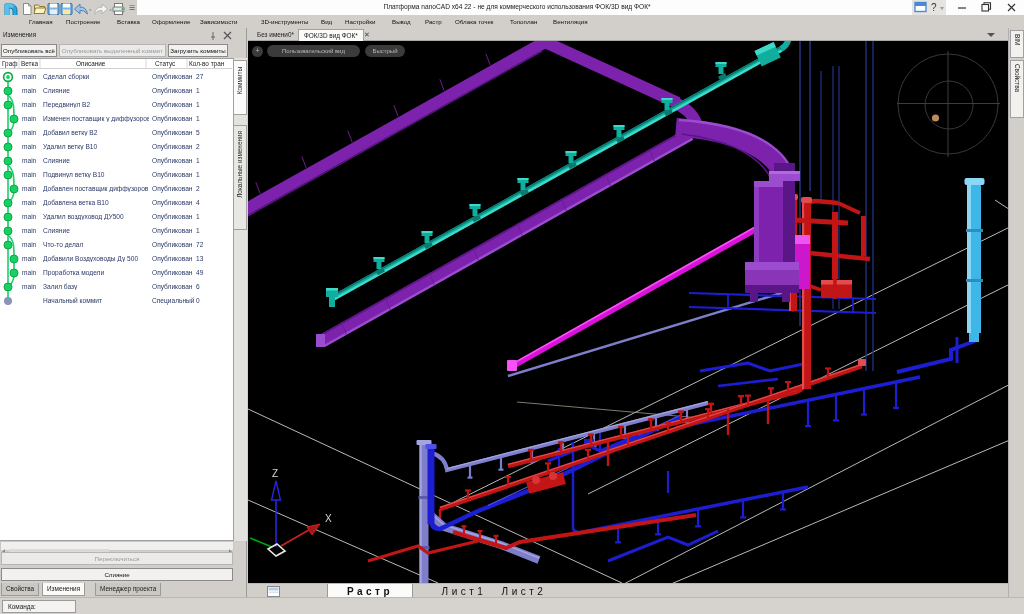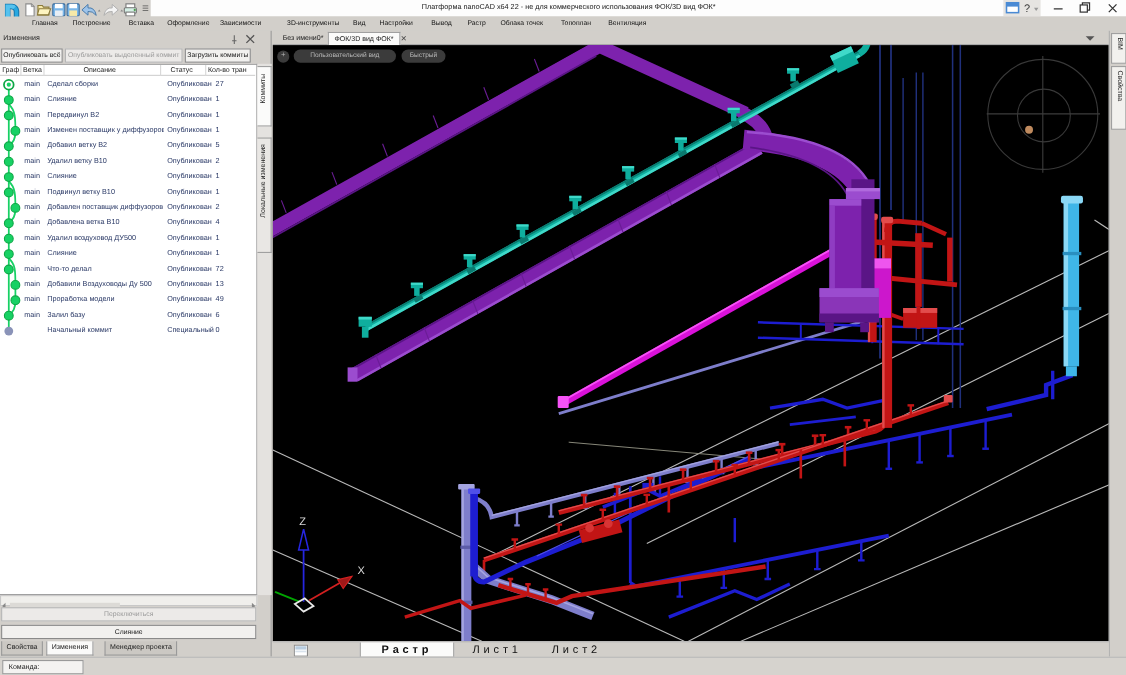--- a/index.html
+++ b/index.html
@@ -573,17 +573,17 @@
       <span>Свойства</span>
     </div>
 </div>
 <div id="modeltabs">
 <svg width="13" height="11" viewBox="0 0 13 11" style="position:absolute;left:19px;top:2px">
 <rect x="0.5" y="0.5" width="12" height="10" fill="#fff" stroke="#888"></rect>
 <rect x="1.5" y="1.5" width="10" height="3" fill="#b8cde0"></rect>
 <rect x="1.5" y="5.5" width="10" height="1.5" fill="#d8e2ec"></rect>
 </svg>
 <div class="mtab act" style="left:79px;width:86px">Растр</div>
-<div class="mtab" style="left:172px;width:64px">Лист1</div>
+<div class="mtab" style="left:184px;width:64px">Лист1</div>
 <div class="mtab" style="left:244px;width:64px">Лист2</div>
 </div>
 <div id="statusbar">
 <div id="cmdbox">Команда:</div>
 </div>
 </body></html>

